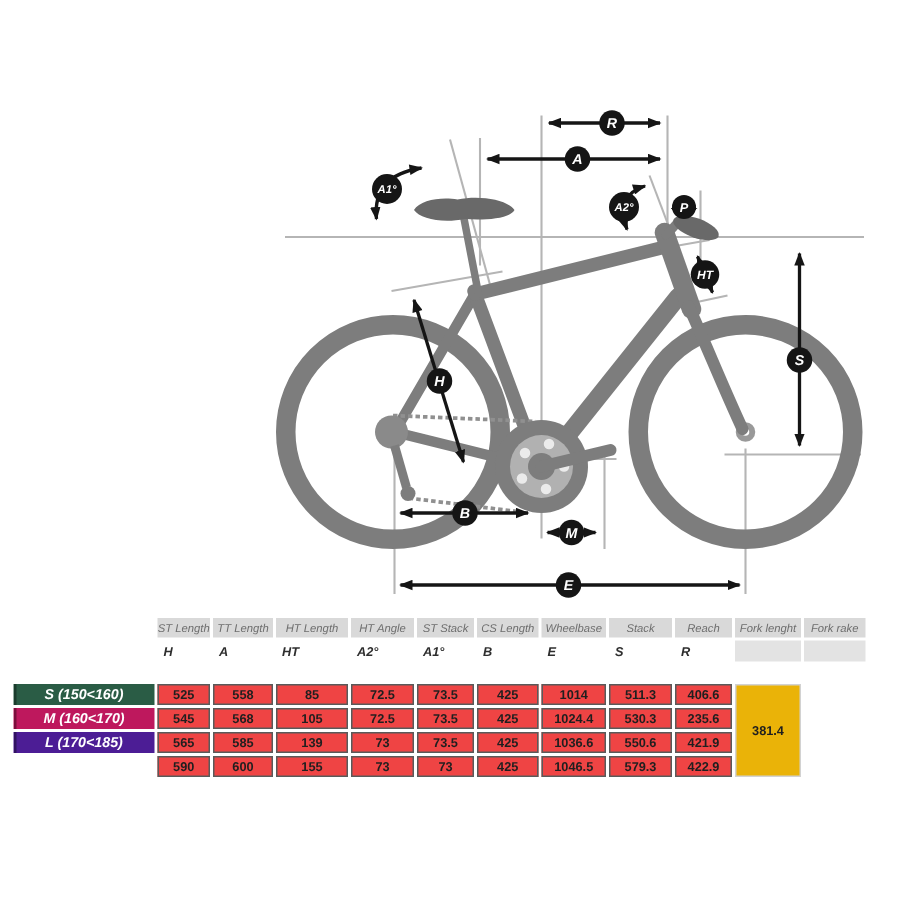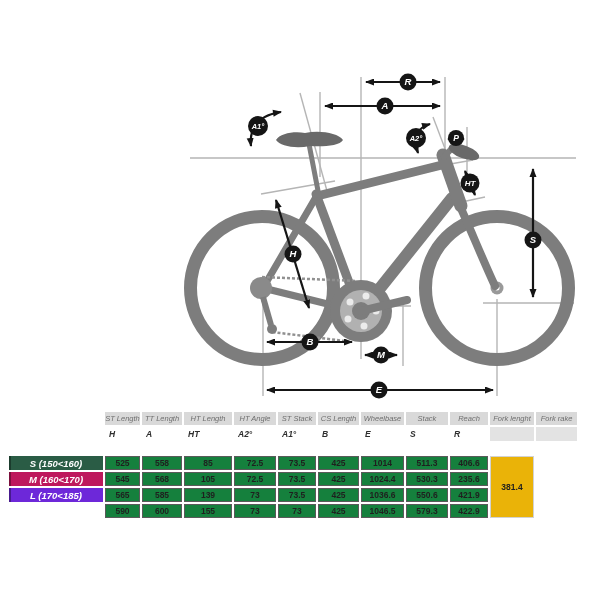--- a/index.html
+++ b/index.html
@@ -13,21 +13,21 @@
     display:grid;
     grid-template-columns:94px 35px 40px 48px 42px 38px 41px 43px 42px 38px 44px 41px;
     grid-template-rows:13px 14px 11px 14px 14px 14px 14px;
     column-gap:2px;row-gap:2px;
   }
   .h1{background:#d9d9d9;color:#6e6e6e;font-style:italic;font-size:7.5px;
       display:flex;align-items:center;justify-content:center;white-space:nowrap;}
   .h2{color:#2e2e2e;font-weight:bold;font-style:italic;font-size:8.5px;
       display:flex;align-items:center;padding-left:4px;}
   .h2blank{background:#e3e3e3;}
-  .num{background:#15803d;border:1px solid #5a5a5a;color:#1f1f1f;font-weight:bold;font-size:8.5px;
+  .num{background:#ef4444;border:1px solid #5a5a5a;color:#1f1f1f;font-weight:bold;font-size:8.5px;
       display:flex;align-items:center;justify-content:center;}
   .size{color:#fff;font-style:italic;font-weight:bold;font-size:9.5px;
       display:flex;align-items:center;justify-content:center;
       box-shadow:inset 2px 0 0 rgba(0,0,0,.35);white-space:nowrap;}
   .merged{background:#eab308;border:1px solid #d2d2d2;color:#1f1f1f;font-weight:bold;font-size:8.5px;
       display:flex;align-items:center;justify-content:center;grid-row:4/8;}
 </style>
 </head>
 <body>
 
@@ -206,21 +206,21 @@
     <div class="num" style="grid-column:2;grid-row:5">545</div>
     <div class="num" style="grid-column:3;grid-row:5">568</div>
     <div class="num" style="grid-column:4;grid-row:5">105</div>
     <div class="num" style="grid-column:5;grid-row:5">72.5</div>
     <div class="num" style="grid-column:6;grid-row:5">73.5</div>
     <div class="num" style="grid-column:7;grid-row:5">425</div>
     <div class="num" style="grid-column:8;grid-row:5">1024.4</div>
     <div class="num" style="grid-column:9;grid-row:5">530.3</div>
     <div class="num" style="grid-column:10;grid-row:5">235.6</div>
 
-    <div class="size" style="grid-area: 6 / 1; background-color: #6d28d9;">L (170&lt;185)</div>
+    <div class="size" style="grid-area: 6 / 1; background-color: #4c1d95;">L (170&lt;185)</div>
     <div class="num" style="grid-column:2;grid-row:6">565</div>
     <div class="num" style="grid-column:3;grid-row:6">585</div>
     <div class="num" style="grid-column:4;grid-row:6">139</div>
     <div class="num" style="grid-column:5;grid-row:6">73</div>
     <div class="num" style="grid-column:6;grid-row:6">73.5</div>
     <div class="num" style="grid-column:7;grid-row:6">425</div>
     <div class="num" style="grid-column:8;grid-row:6">1036.6</div>
     <div class="num" style="grid-column:9;grid-row:6">550.6</div>
     <div class="num" style="grid-column:10;grid-row:6">421.9</div>
 

